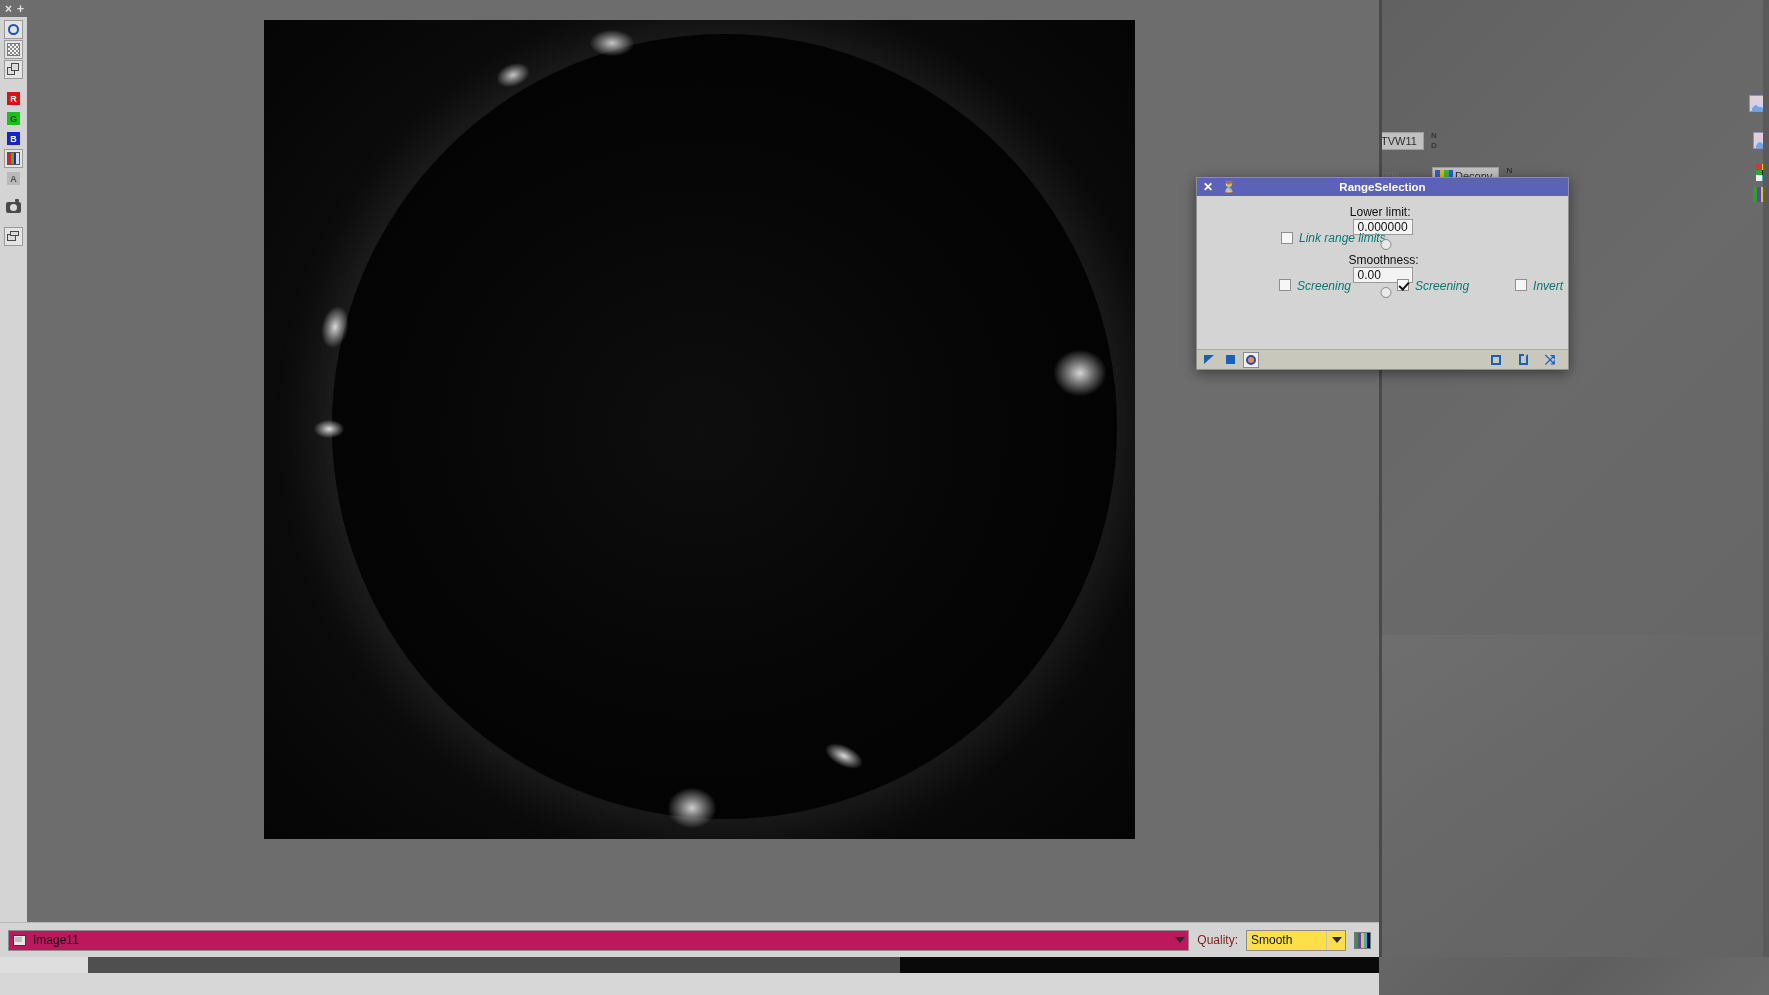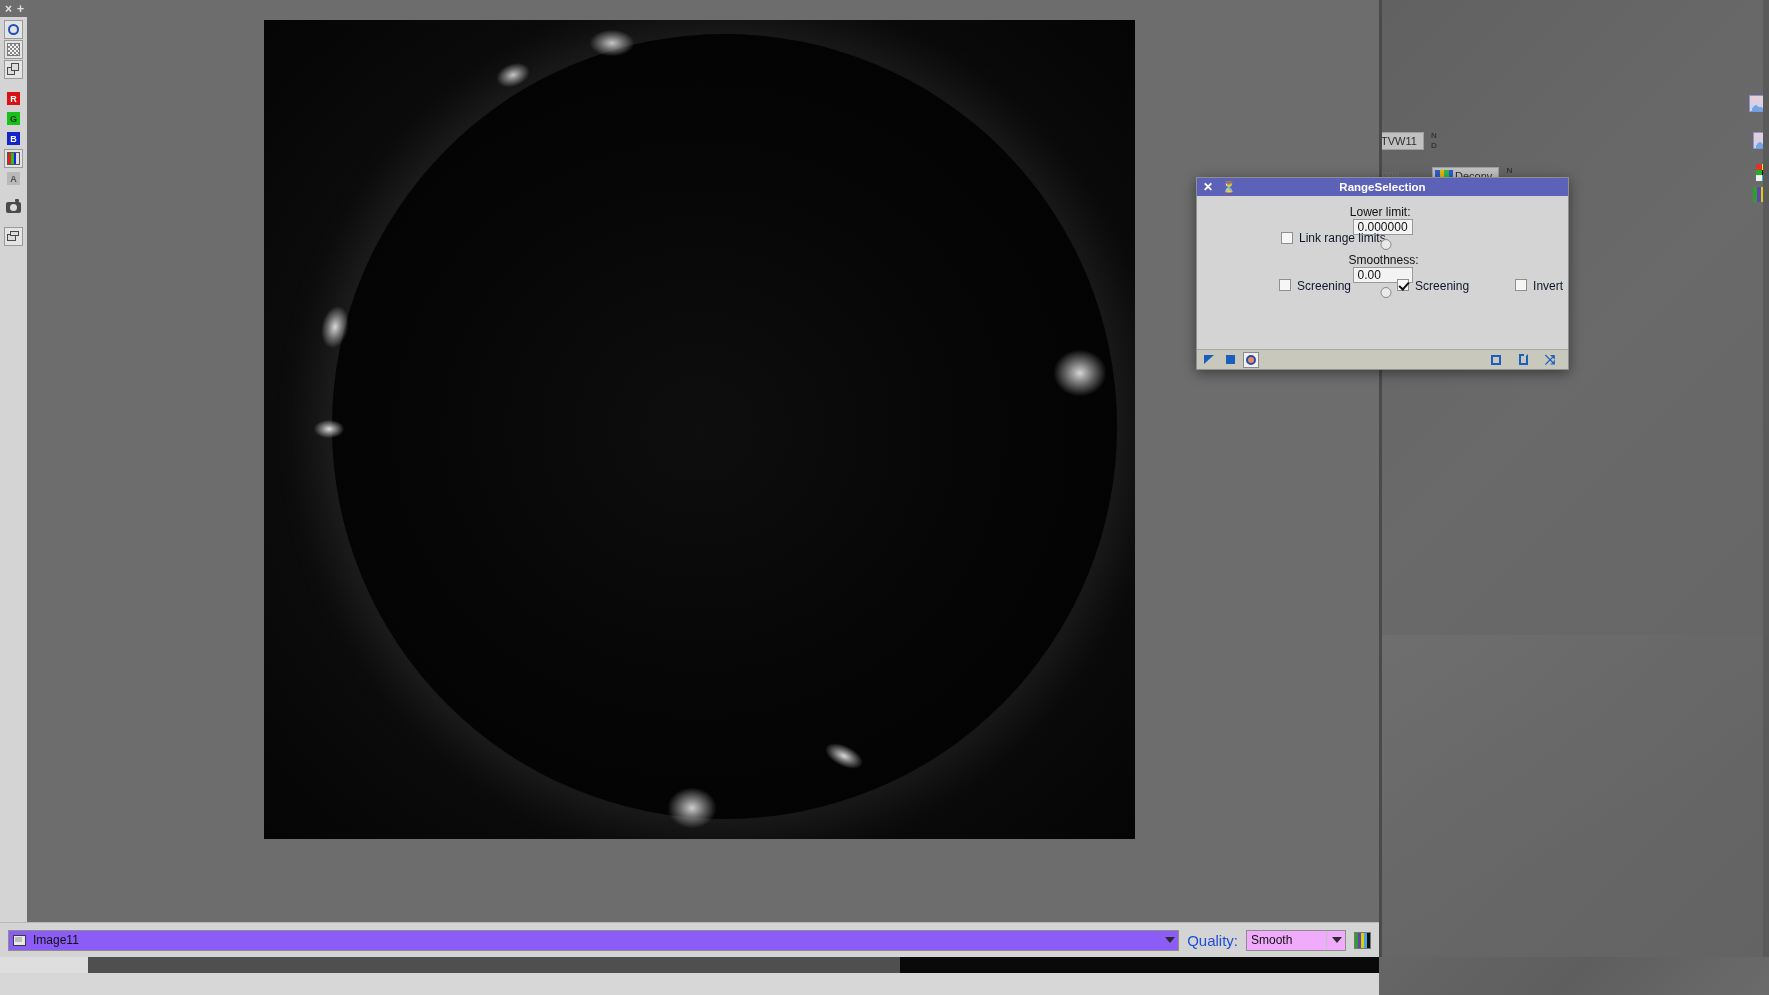--- a/index.html
+++ b/index.html
@@ -135,35 +135,35 @@
     pointer-events:none;
   }
 
   
   .status-bar {
     position:absolute; left:0; top:922px; width:1379px; height:35px;
     background:#d4d4d4; border-top:1px solid #b8b8b8;
     display:flex; align-items:center; padding:0 8px; gap:8px;
   }
   .img-combo {
-    flex:1; height:21px; background:#8b5cf6; border:1px solid #8d8d8d;
+    flex:1; height:21px; background:#be185d; border:1px solid #8d8d8d;
     display:flex; align-items:center; padding:0 4px; gap:7px; position:relative;
     font-size:12px; color:#111;
   }
   .combo-arrow {
     position:absolute; right:3px; top:50%; transform:translateY(-50%);
     width:0;height:0;border-left:5px solid transparent;border-right:5px solid transparent;border-top:6px solid #2b2b2b;
   }
   .img-combo-ico {
     width:13px;height:11px;border:1.5px solid #3a3a3a;background:#e8e8e8; position:relative;
   }
   .img-combo-ico::after{content:"";position:absolute;left:1px;top:1px;width:7px;height:5px;background:#3a3a3a;opacity:.25;}
-  .qual-label { font-size:15px; color:#1d4ed8; }
+  .qual-label { font-size:12px; color:#7f1d1d; }
   .qual-combo {
-    width:100px; height:21px; background:#f0abfc; border:1px solid #8d8d8d;
+    width:100px; height:21px; background:#fde047; border:1px solid #8d8d8d;
     display:flex; align-items:center; padding:0 4px; position:relative; font-size:12px; color:#111;
   }
   .qual-combo .sep { position:absolute; right:18px; top:0; bottom:0; border-left:1px solid #c2c2c2; }
   .hist-mini {
     width:17px;height:17px;display:flex;border:1px solid #777; overflow:hidden;
   }
   .hist-mini span { flex:1; }
 
   
   .bottom-strip {
@@ -244,21 +244,21 @@
   }
   .cb {
     width:12px; height:12px; background:#f6f6f6; border:1px solid #8f8f8f;
     display:inline-flex; align-items:center; justify-content:center; margin-right:6px;
     cursor:pointer; position:relative; flex:none;
   }
   .cb.checked::after {
     content:""; position:absolute; left:3px; top:0px; width:4px; height:8px;
     border:solid #111; border-width:0 2px 2px 0; transform:rotate(42deg);
   }
-  .cb-label { font-size:12px; color:#0f172a; }
+  .cb-label { font-size:12px; color:#0f766e;font-style:italic; }
   .cbline { display:flex; align-items:center; padding-left:74px; }
   .cbline.triple { padding-left:72px; gap:0; }
   .cb-item { display:flex; align-items:flex-start; margin-right:46px; }
 
   .dlg-footer {
     position:absolute; left:0; bottom:0; width:100%; height:20px;
     background:#c8c8bd; border-top:1px solid #a9a9a0;
     display:flex; align-items:center; padding:0 4px;
   }
   .foot-left { display:flex; align-items:center; gap:5px; }

